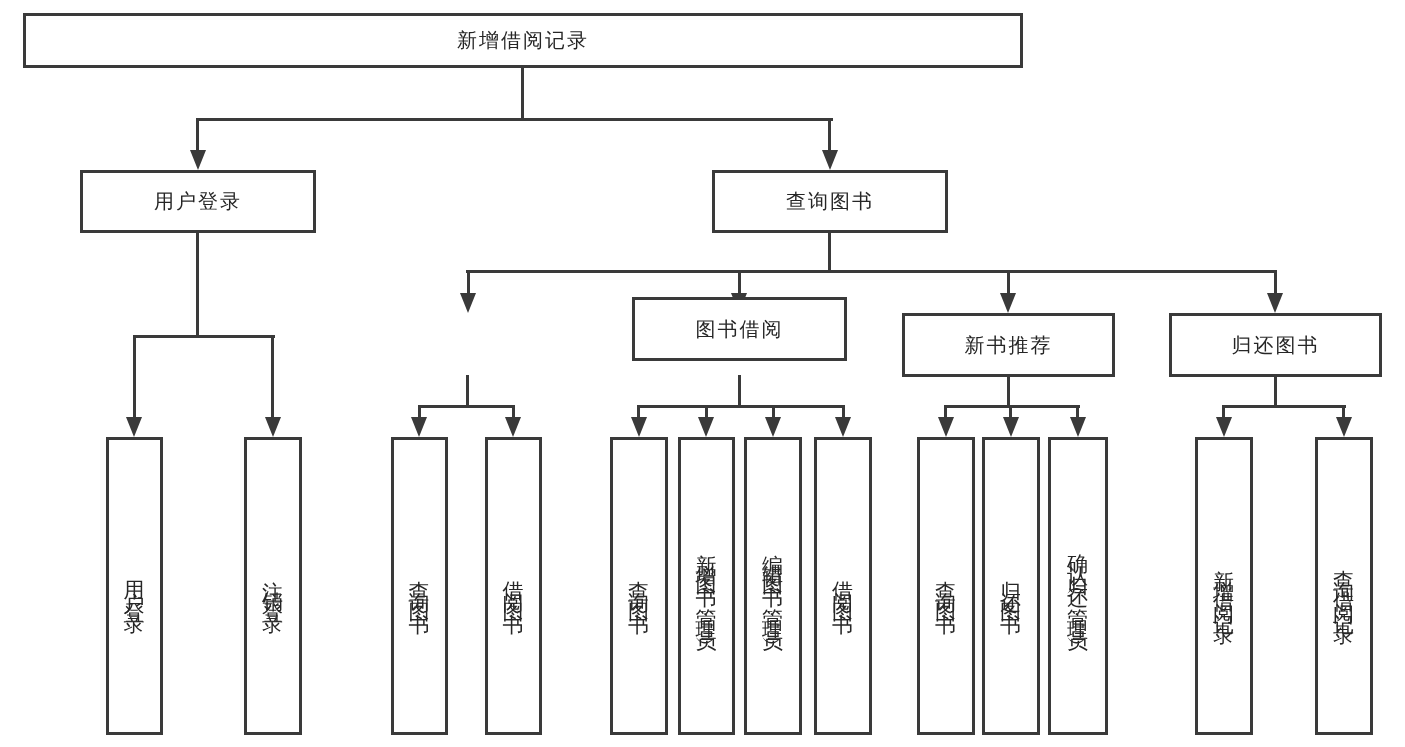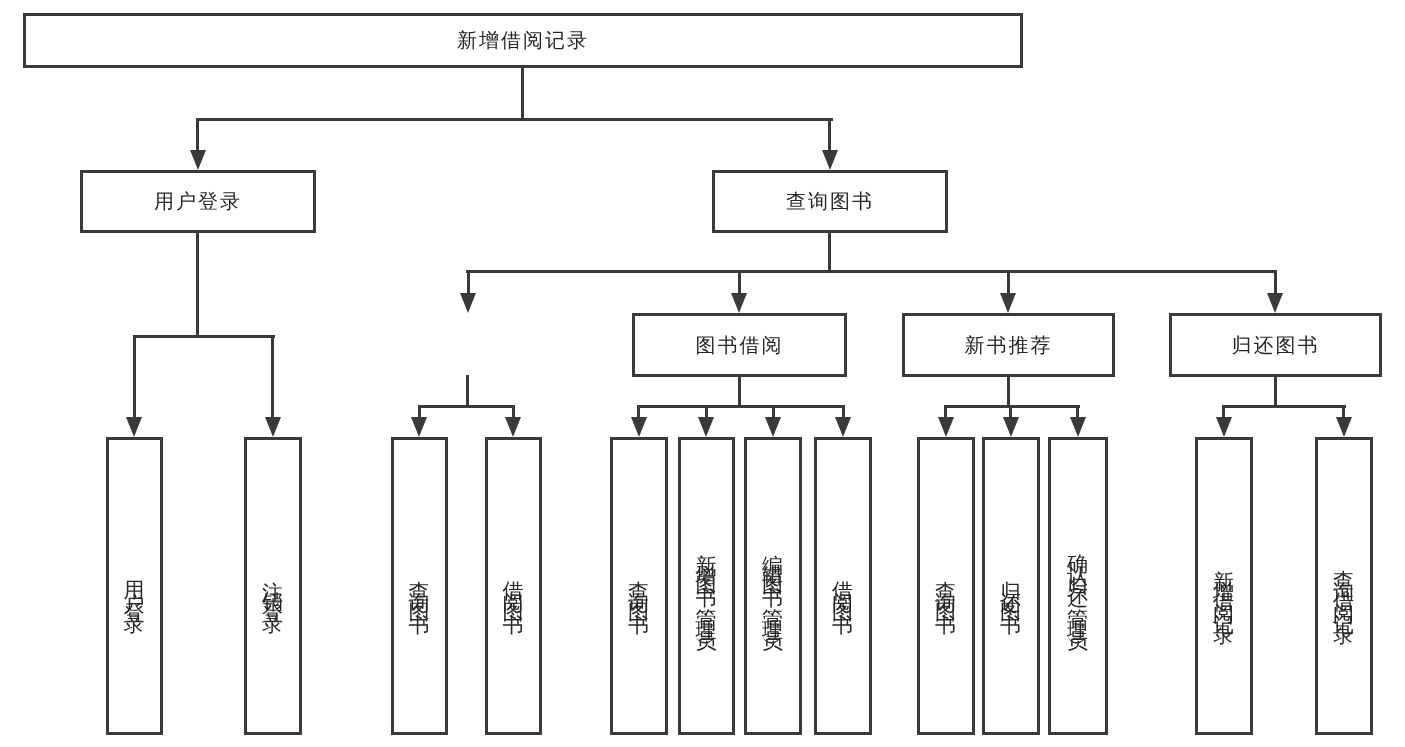--- a/index.html
+++ b/index.html
@@ -77,21 +77,21 @@
   <div class="cl" style="left:466px;top:270px;width:811px;height:3px;"></div>
   <div class="cl" style="left:467px;top:270px;width:3px;height:27px;"></div>
   <div class="arr" style="left:460px;top:293px;"></div>
   <div class="cl" style="left:738px;top:270px;width:3px;height:27px;"></div>
   <div class="arr" style="left:731px;top:293px;"></div>
   <div class="cl" style="left:1007px;top:270px;width:3px;height:27px;"></div>
   <div class="arr" style="left:1000px;top:293px;"></div>
   <div class="cl" style="left:1274px;top:270px;width:3px;height:27px;"></div>
   <div class="arr" style="left:1267px;top:293px;"></div>
 
-  <div class="box" style="left:632px;top:313px;width:215px;height:64px;">
+  <div class="box" style="left:632px;top:297px;width:215px;height:64px;">
     <span>图书借阅</span>
   </div>
   <div class="box" style="left:902px;top:313px;width:213px;height:64px;">
     <span>新书推荐</span>
   </div>
   <div class="box" style="left:1169px;top:313px;width:213px;height:64px;">
     <span>归还图书</span>
   </div>
 
   <div class="cl" style="left:466px;top:375px;width:3px;height:33px;"></div>

